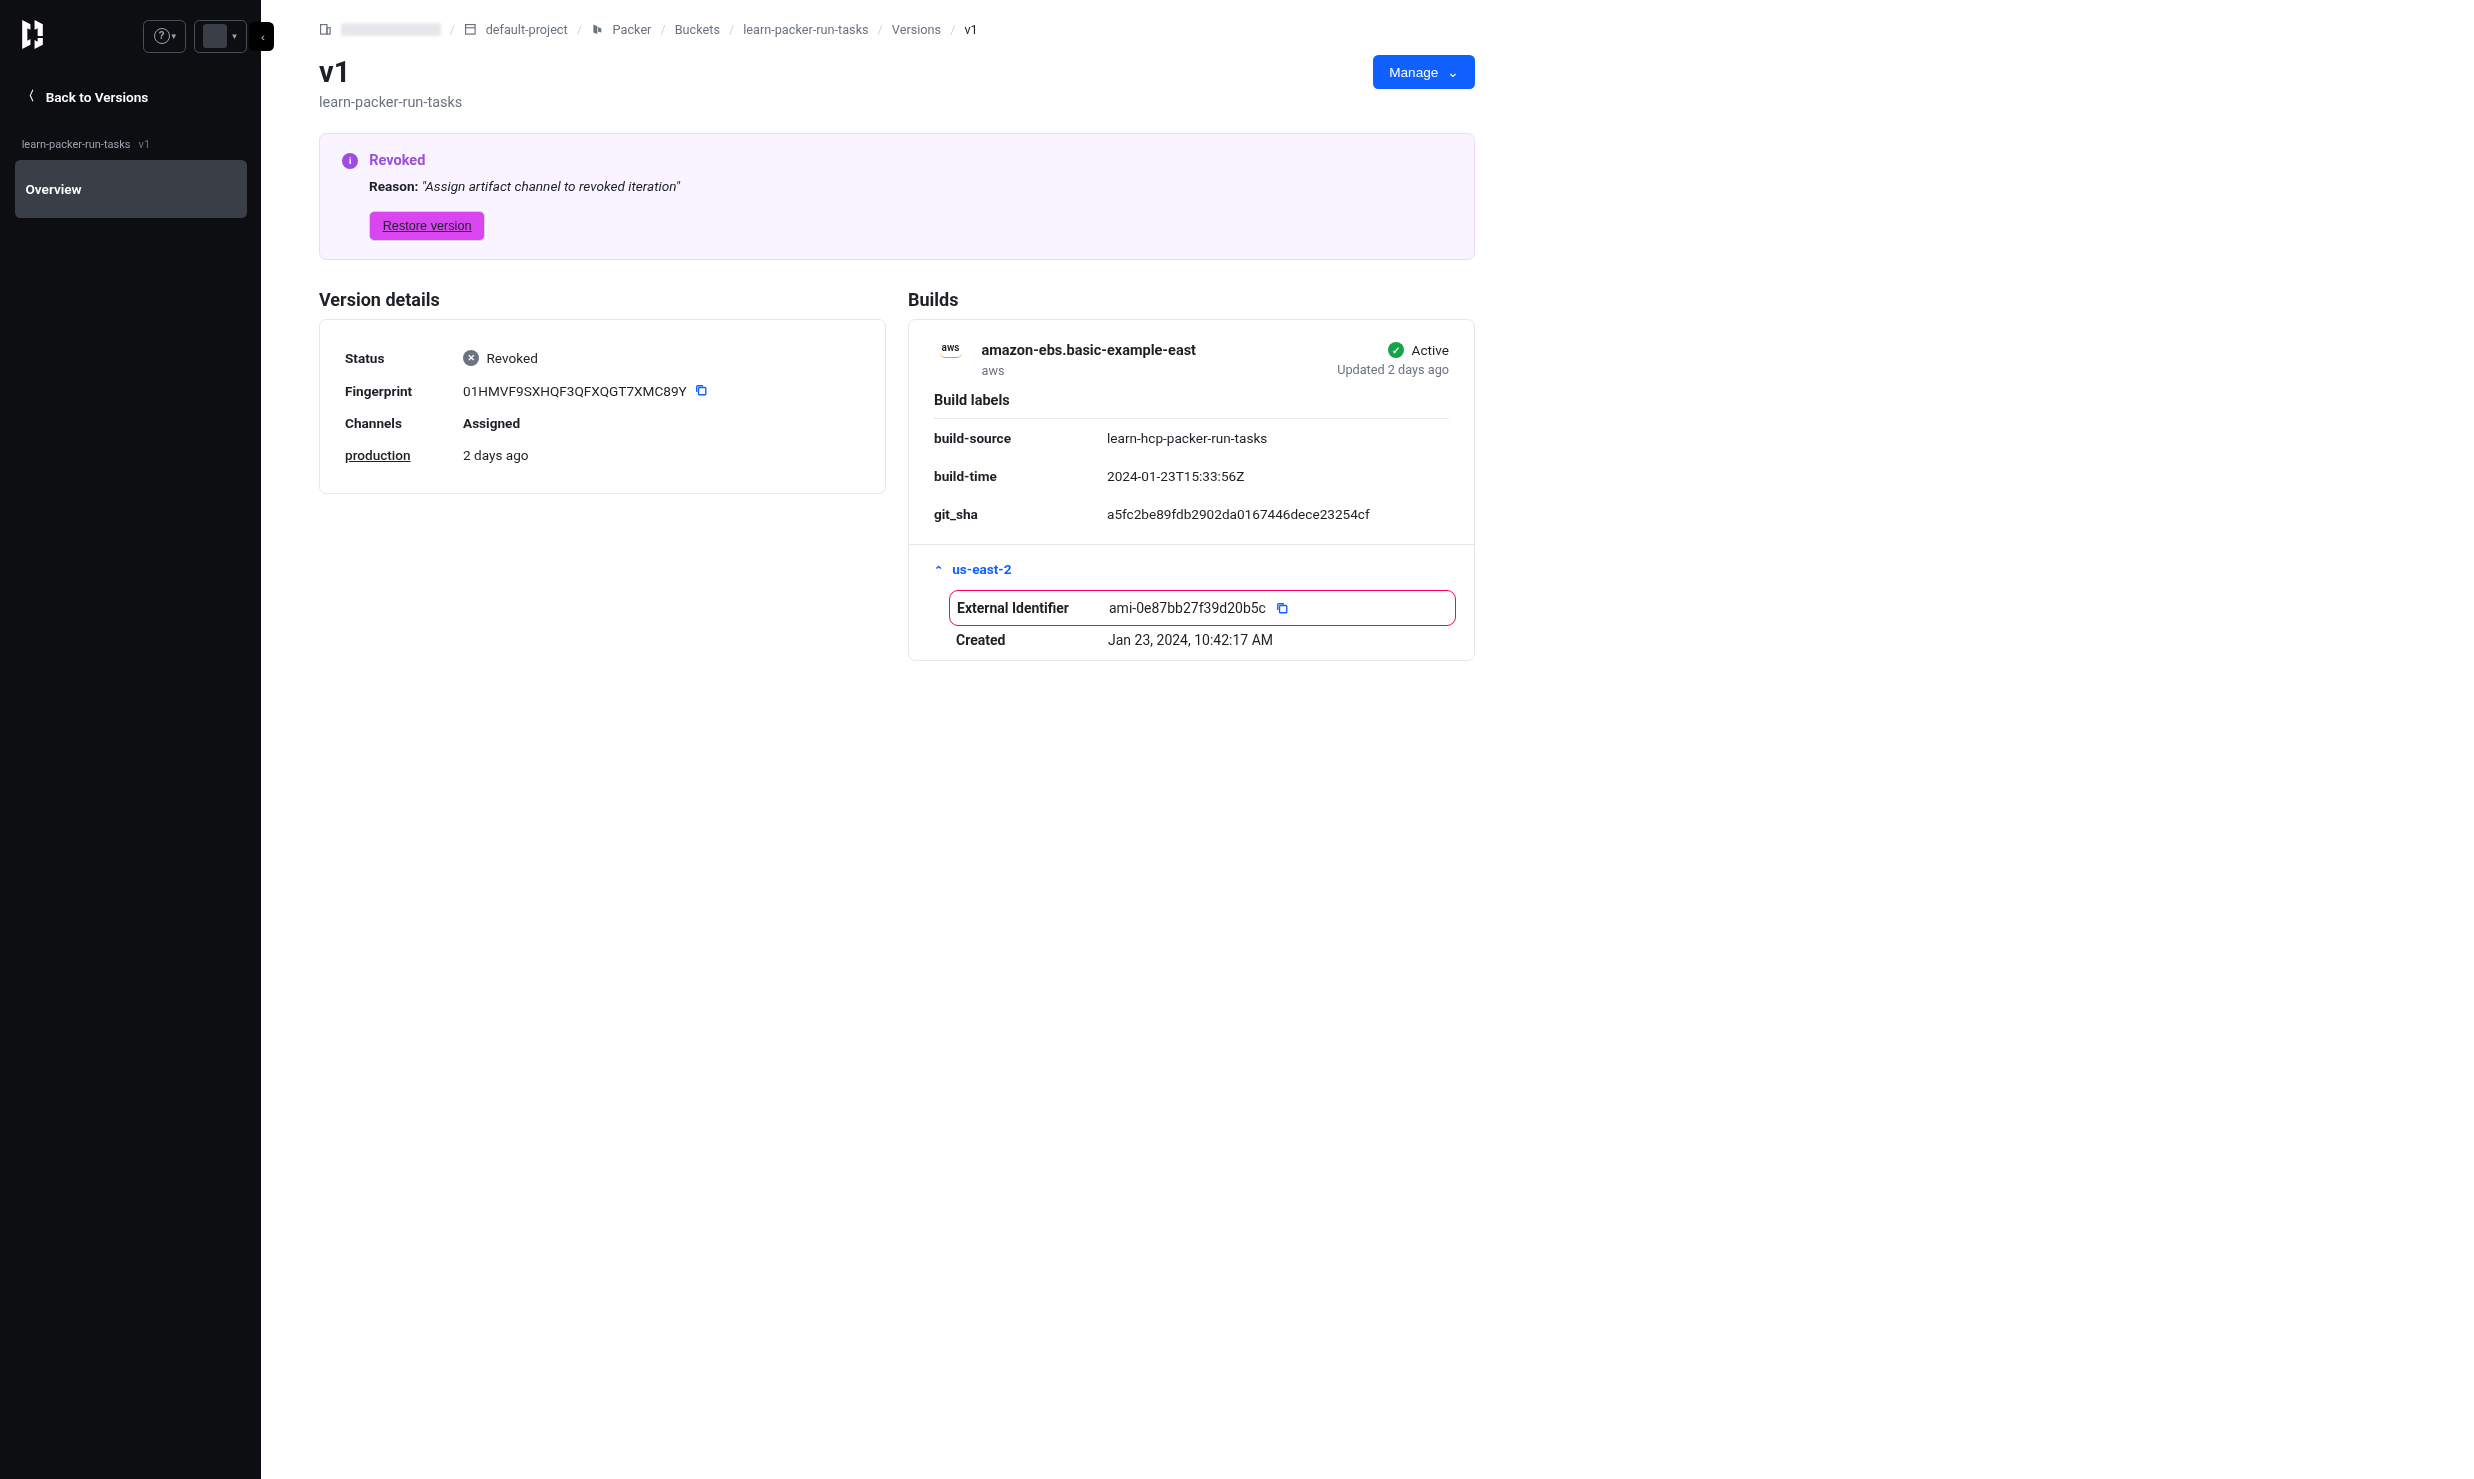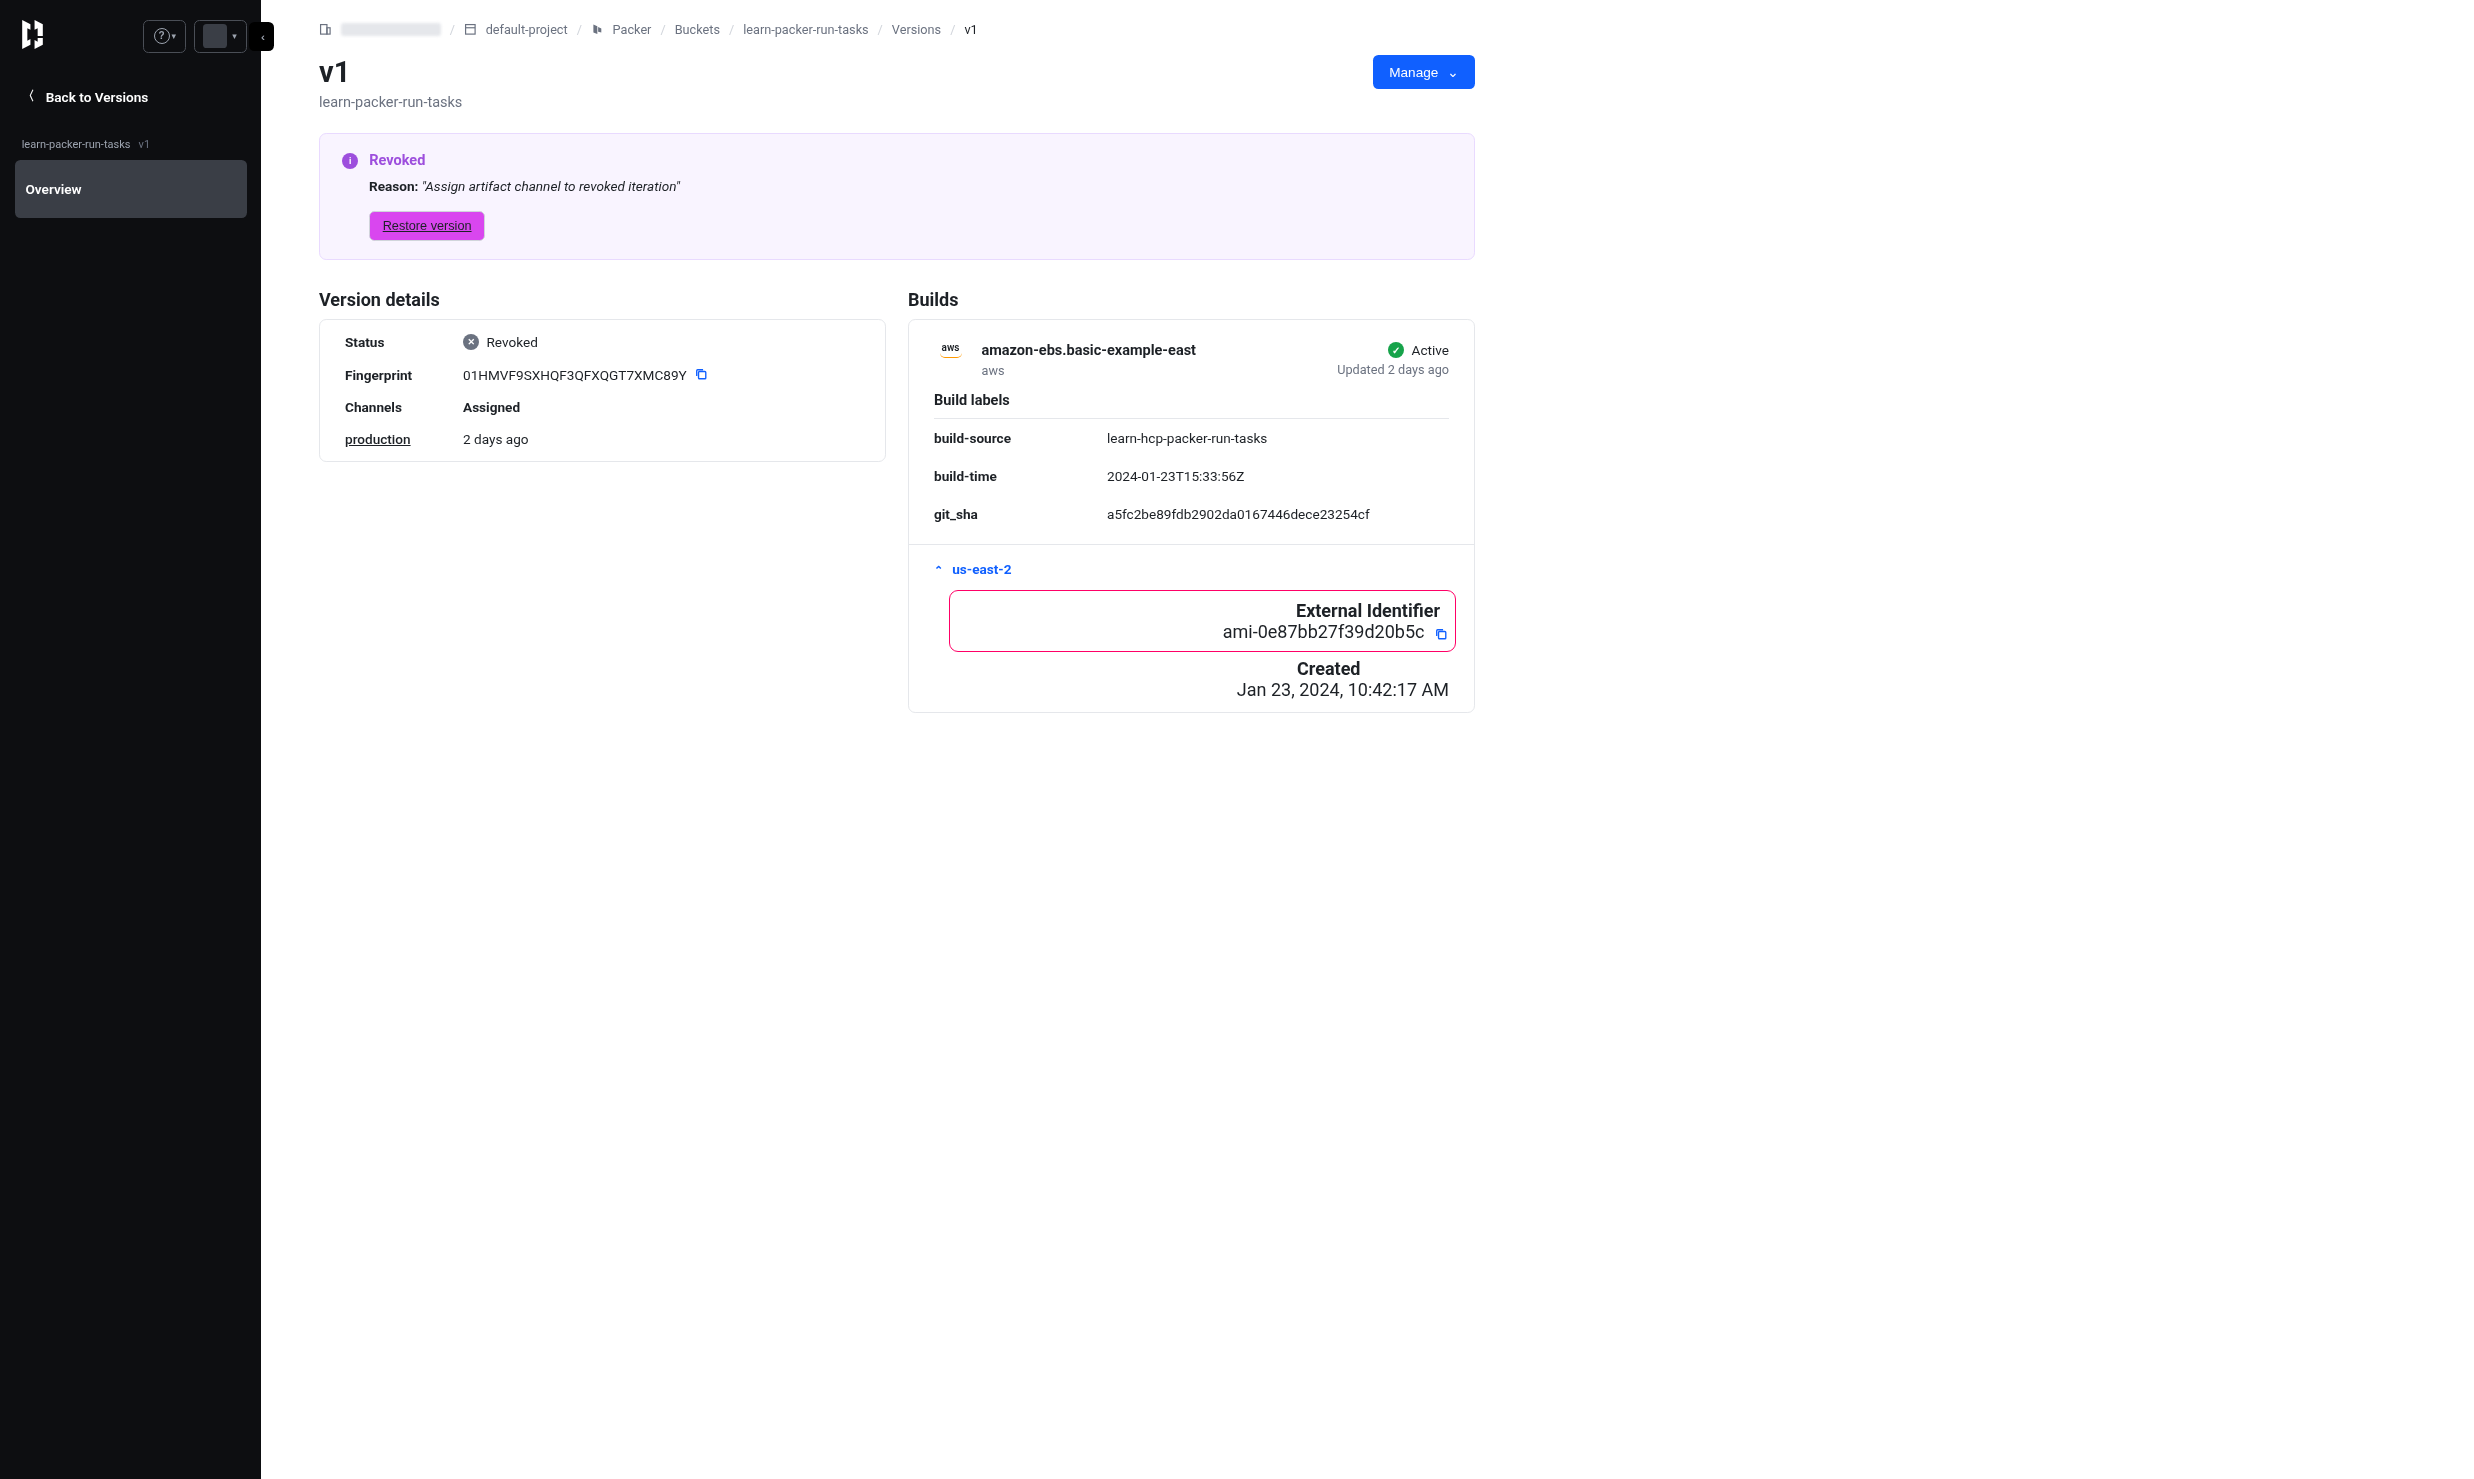--- a/index.html
+++ b/index.html
@@ -40,21 +40,21 @@
 .alert-title { font-size: 14.5px; font-weight: 700; color: #9d4edd; }
 .alert-body { padding-left: 27px; }
 .alert-text { font-size: 13.6px; color: #1d2126; margin-bottom: 12.7px; line-height: 1.5; }
 .alert-text .redacted-inline { display: inline-block; width: 172px; height: 11px; background: #ddd; border-radius: 2.7px; filter: blur(3.6px); vertical-align: middle; }
 .alert-reason { font-size: 13.6px; color: #1d2126; margin-bottom: 16.3px; }
 .alert-reason strong { font-weight: 700; }
 .alert-reason em { font-style: italic; }
 .restore-btn { background: #d946ef; border: 0.9px solid #d1d5db; border-radius: 5.4px; padding: 7.2px 12.7px; font-size: 12.7px; cursor: pointer; color: #1d2126; text-decoration: underline; }
 .content-grid { display: grid; grid-template-columns: repeat(2, 1fr); gap: 22px; }
 .section-title { font-size: 18px; font-weight: 700; color: #1d2126; margin-bottom: 9px; }
-.card { border: 0.9px solid #e5e7eb; border-radius: 7.2px; padding: 14px 25px; }
+.card { border: 0.9px solid #e5e7eb; border-radius: 7.2px; padding: 30px 25px; }
 .detail-row { display: flex; align-items: center; margin-bottom: 16.3px; }
 .detail-row:last-child { margin-bottom: 0; }
 .detail-label { width: 118px; font-weight: 700; font-size: 13.6px; color: #1d2126; }
 .detail-value { font-size: 13.6px; color: #1d2126; display: flex; align-items: center; gap: 7.2px; }
 .detail-label.link { text-decoration: underline; font-weight: 500; }
 .status-icon-revoked { width: 16.3px; height: 16.3px; background: #6b7280; border-radius: 50%; display: flex; align-items: center; justify-content: center; }
 .status-icon-revoked::after { content: "✕"; color: #fff; font-size: 9px; font-weight: bold; }
 .copy-icon { width: 14.5px; height: 14.5px; color: #1060ff; cursor: pointer; }
 .build-card { padding: 22px 0 0 0; }
 .build-header { display: flex; justify-content: space-between; padding: 0 25px 14.5px 25px; }
@@ -72,21 +72,21 @@
 .build-labels-title { font-size: 14.5px; font-weight: 700; padding: 0 25px 9px 25px; }
 .build-divider { border: none; border-top: 0.9px solid #e5e7eb; margin: 0 25px; }
 .label-row { display: flex; padding: 11px 25px; font-size: 13.6px; gap: 48px; }
 .label-key { width: 125px; font-weight: 700; color: #1d2126; }
 .label-val { color: #1d2126; flex: 1; word-break: break-all; }
 .build-divider-full { border: none; border-top: 0.9px solid #e5e7eb; margin: 11px 0 0 0; }
 .region-section { padding: 16.3px 25px 7.2px 25px; }
 .region-toggle { display: flex; align-items: center; gap: 9px; color: #1060ff; font-weight: 700; font-size: 13.6px; cursor: pointer; margin-bottom: 12.7px; }
 .region-chevron { transform: rotate(180deg); font-size: 11px; }
 .region-body { padding-left: 22px; }
-.region-row { display: flex; align-items: flex-end; font-size: 18px; padding: 5.4px 0; flex-direction: column; }
+.region-row { display: flex; align-items: flex-start; font-size: 14px; padding: 5.4px 0; }
 .region-label { width: 152px; font-weight: 700; }
 .region-value { flex: 1; display: flex; align-items: center; gap: 9px; }
 .highlight-box { border: 1.8px solid #ff0066; border-radius: 9px; padding: 3.6px 7.2px; margin: 0 -7.2px; }
 </style>
 </head>
 <body>
 
 <div class="app">
   <aside class="sidebar">
     <div class="sidebar-header">

